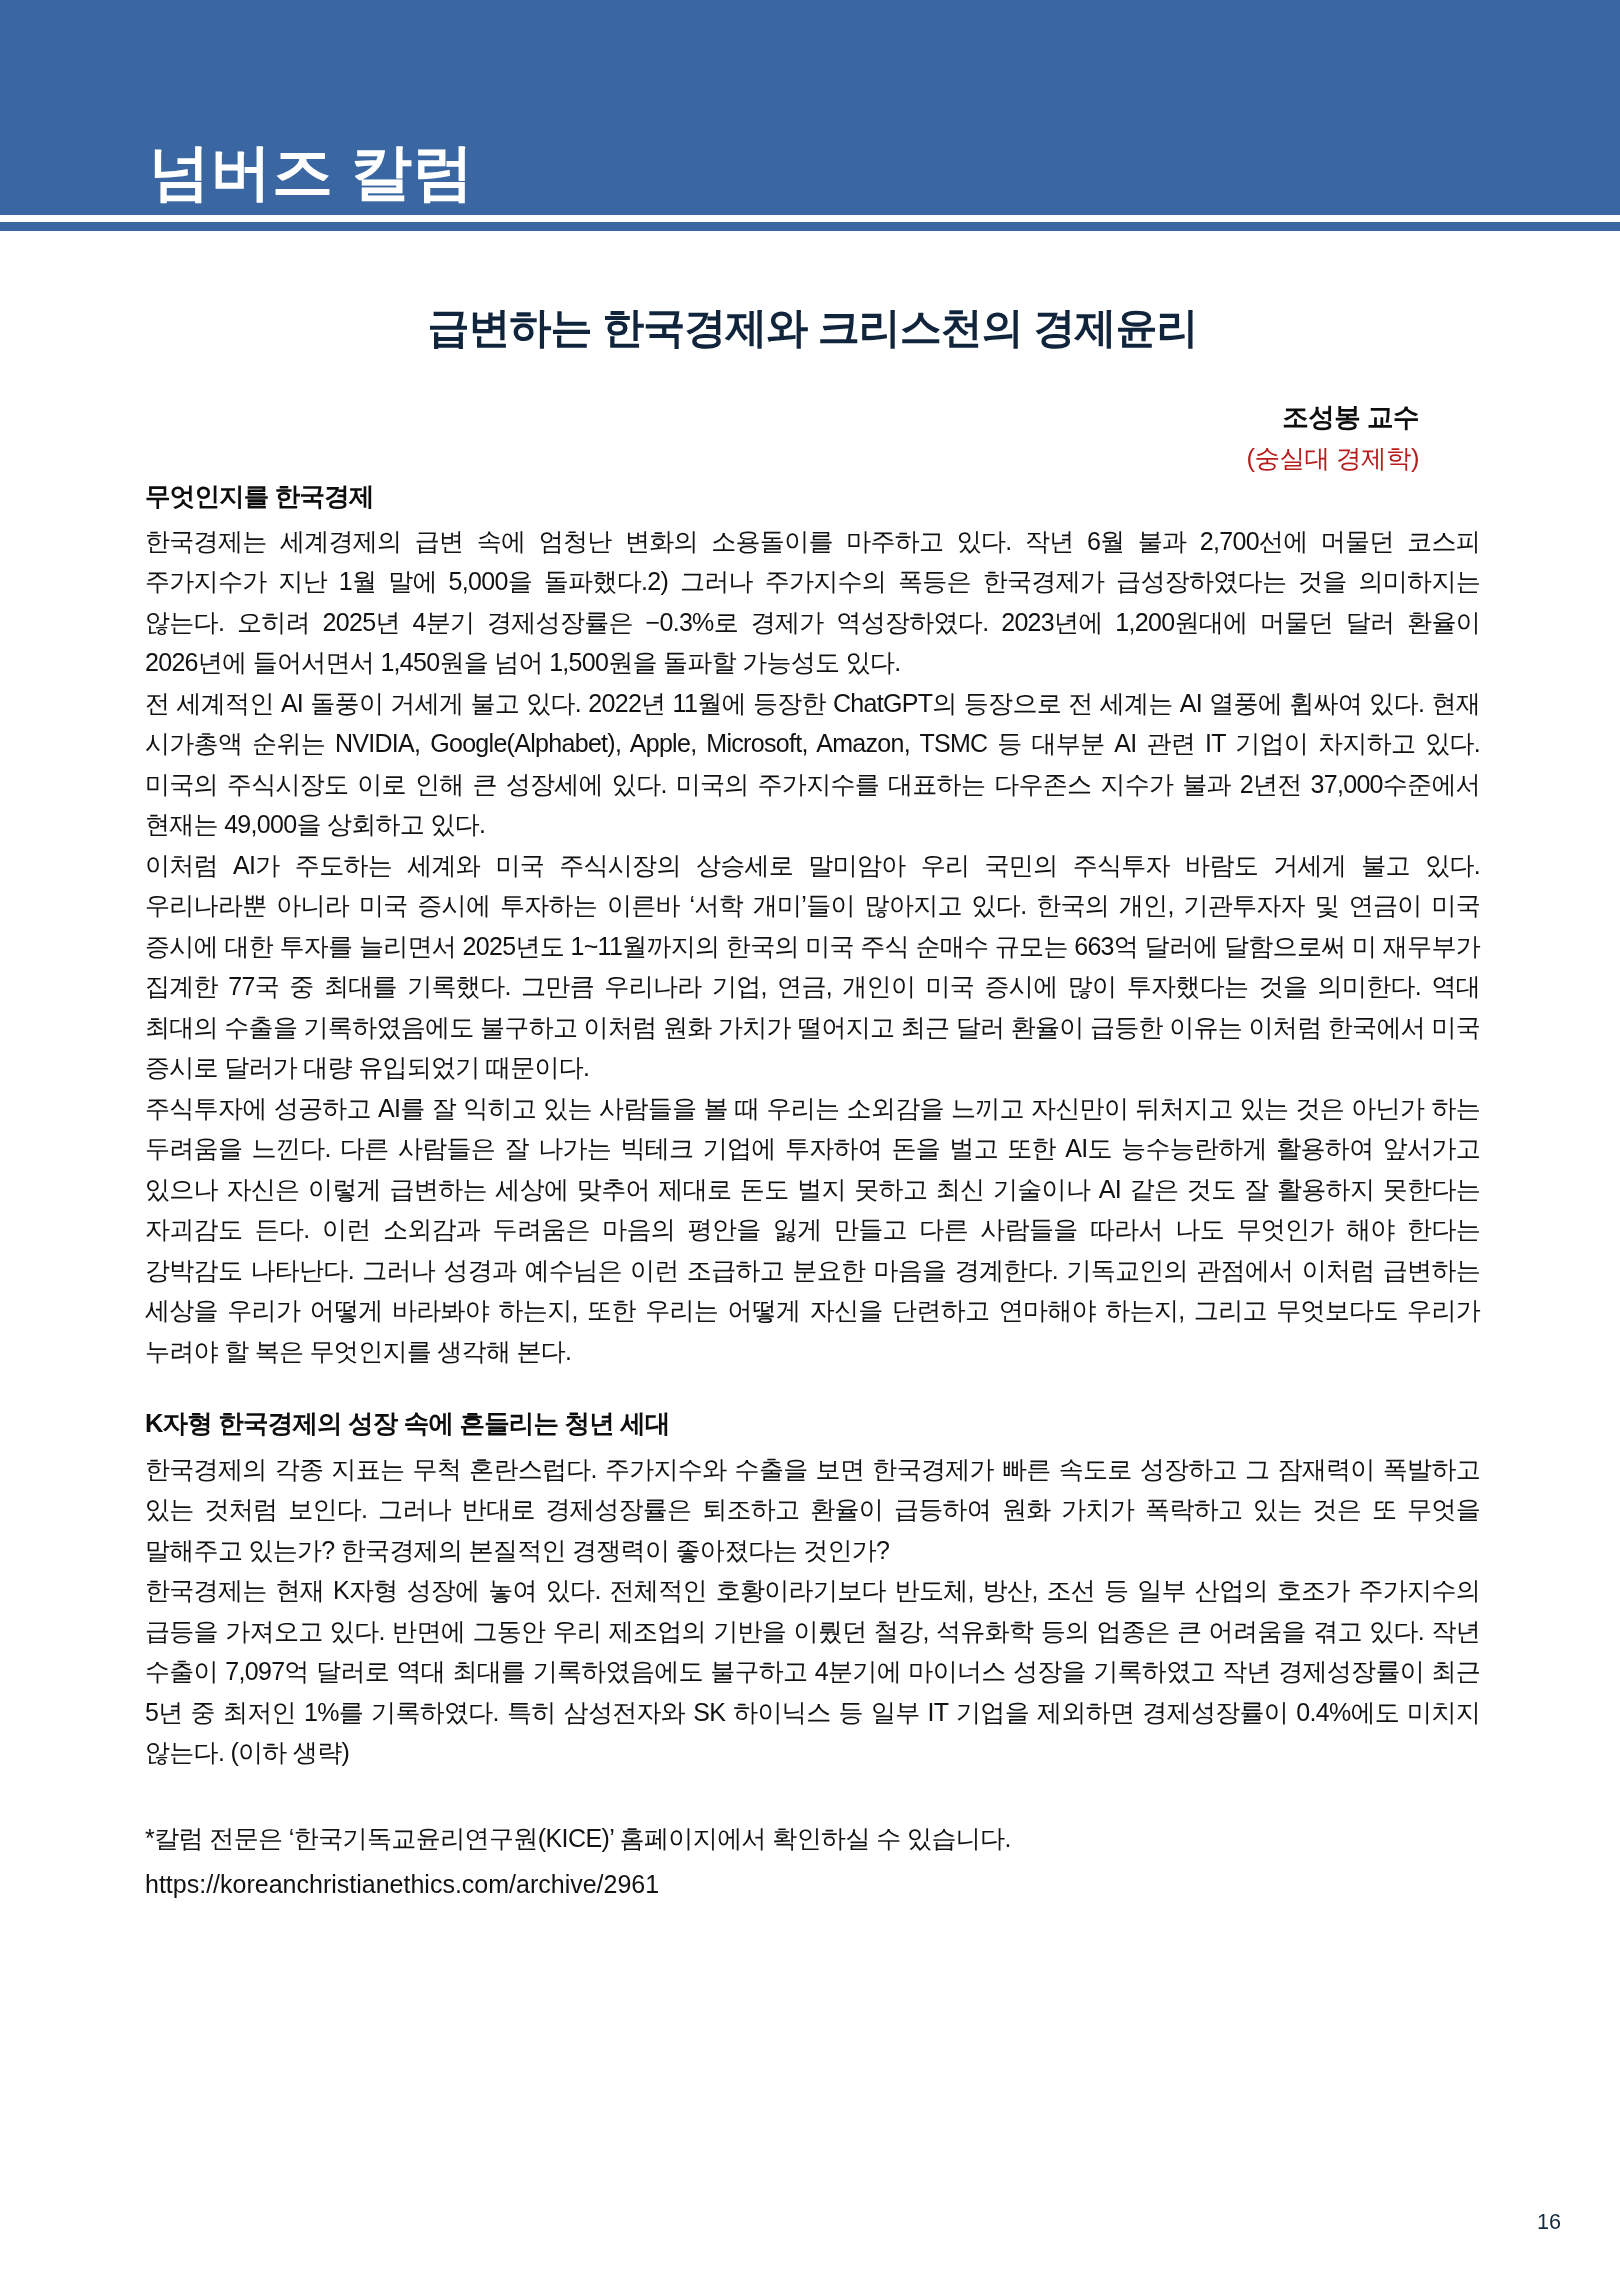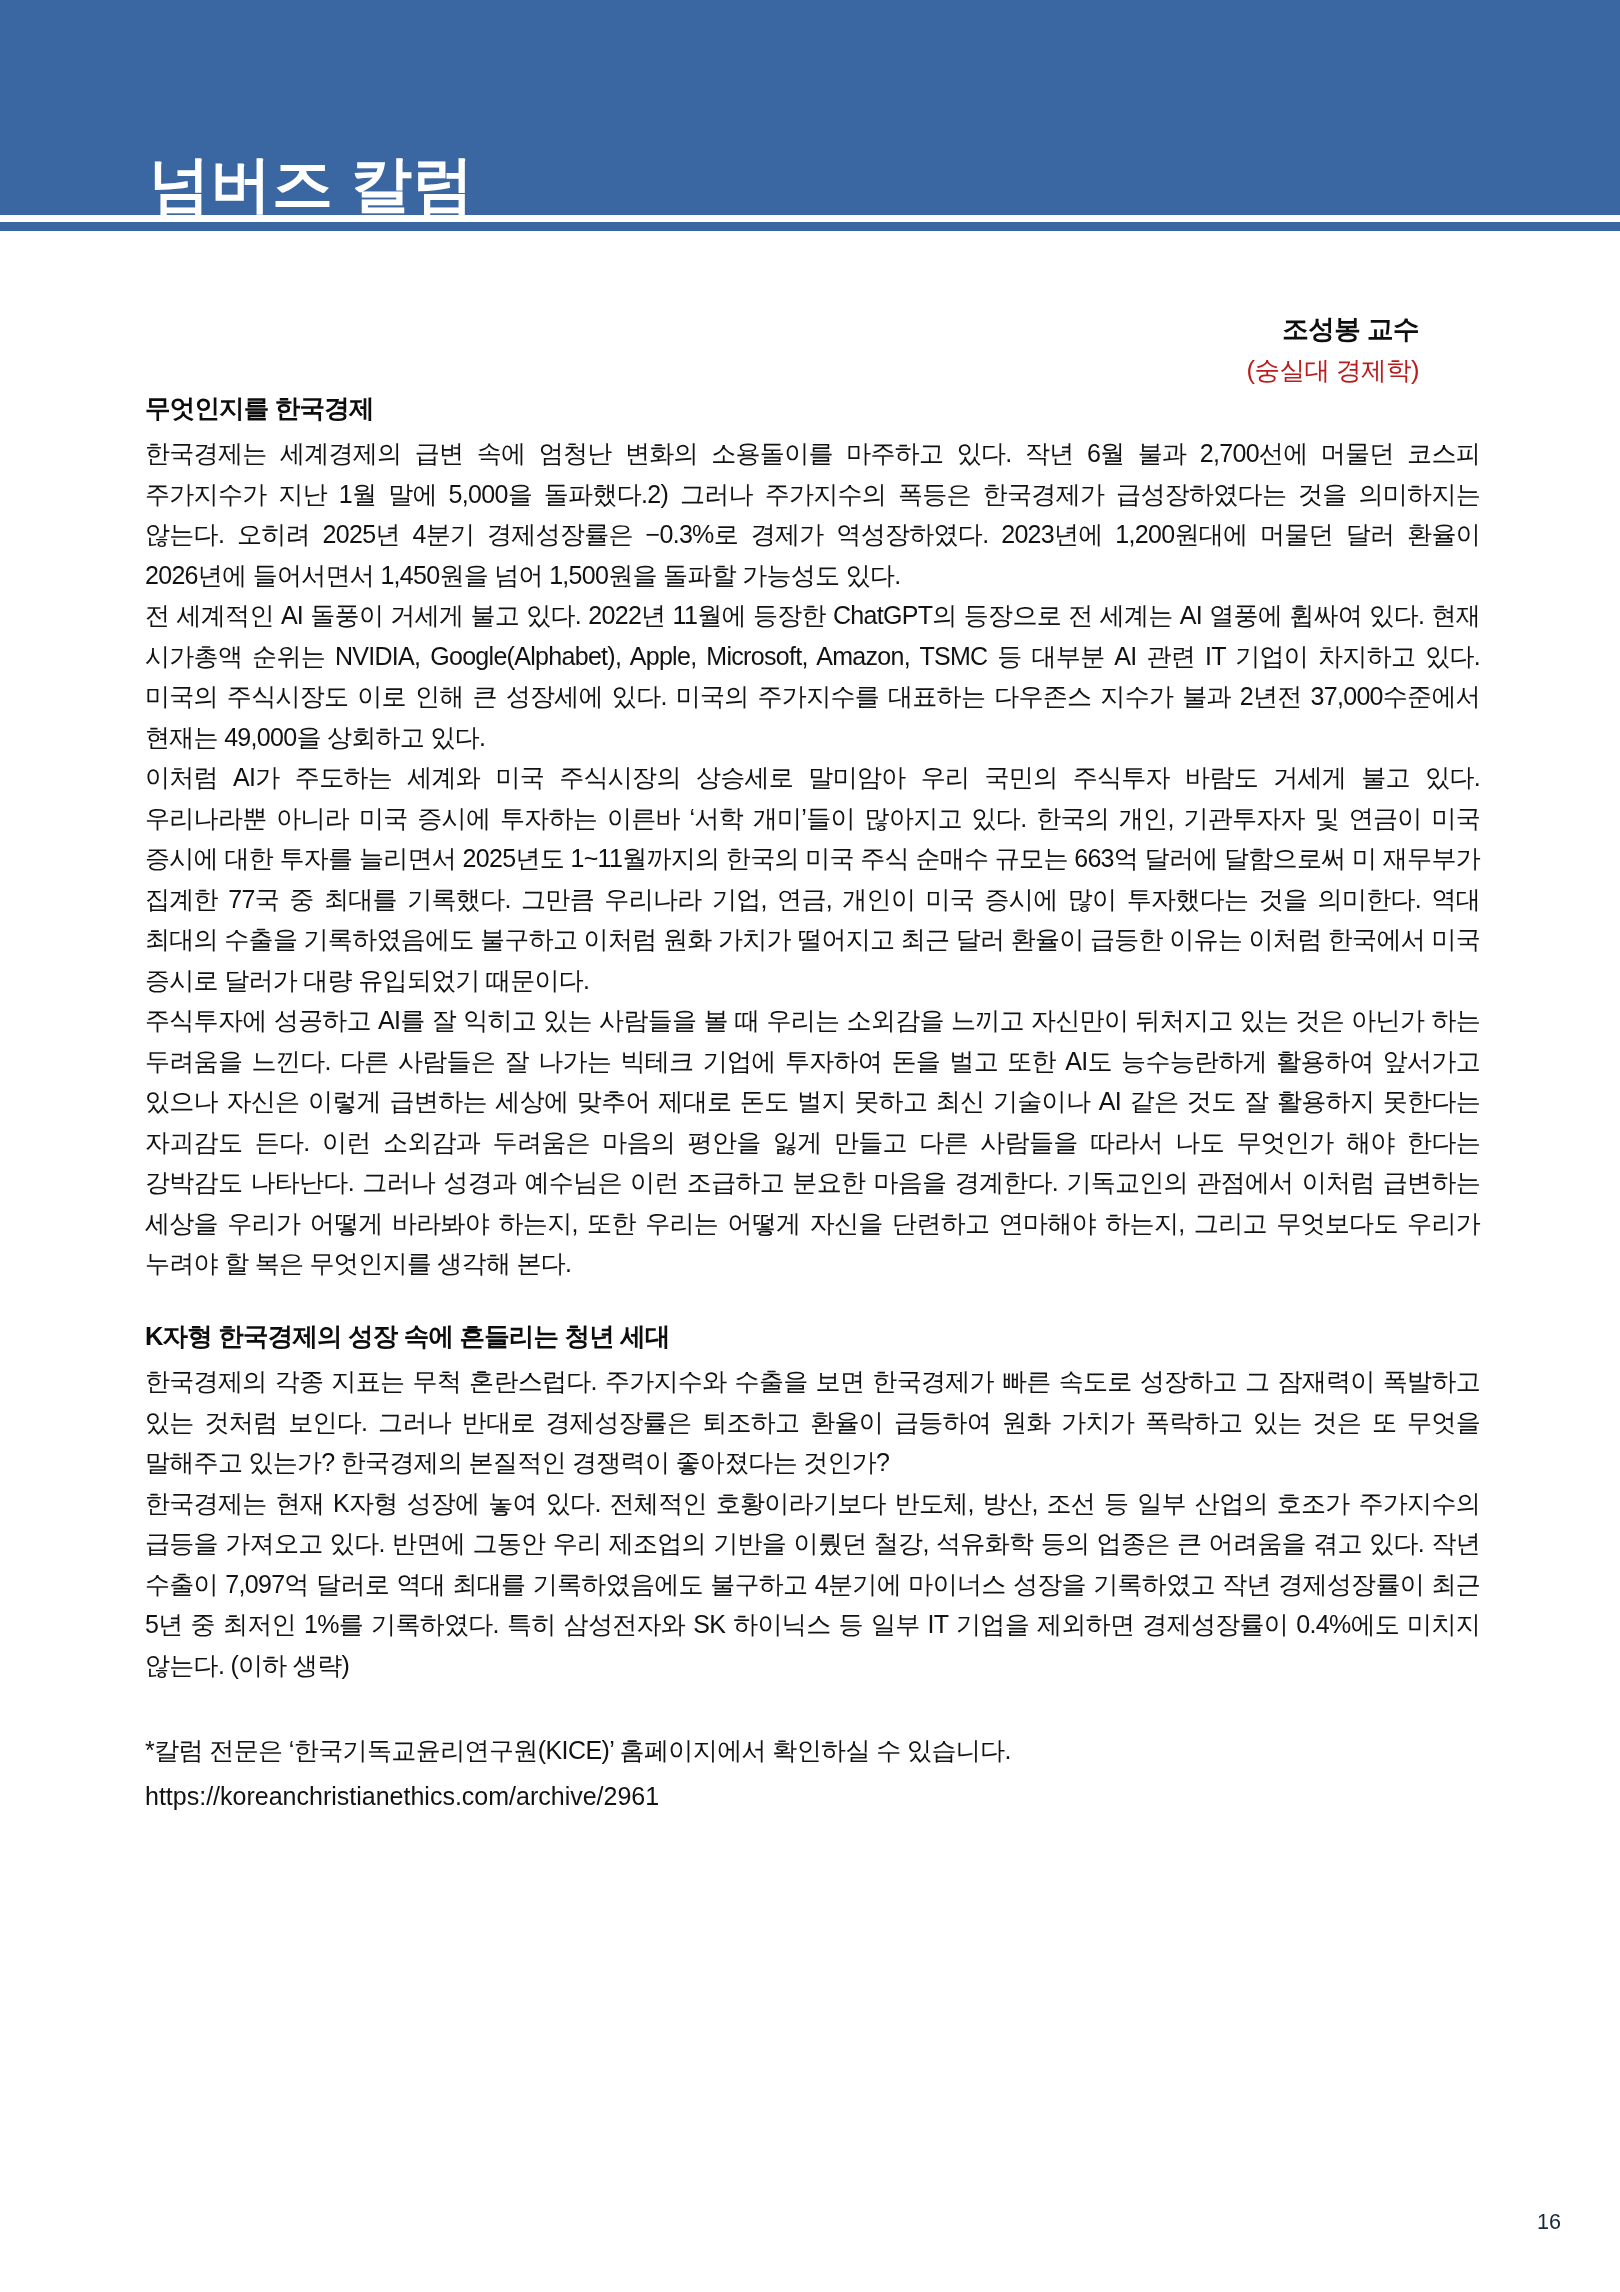--- a/index.html
+++ b/index.html
@@ -26,21 +26,21 @@
     position: absolute;
     left: 0;
     top: 0;
     width: 1620px;
     height: 215px;
     background: #3a67a2;
   }
   .banner-title {
     position: absolute;
     left: 149px;
-    bottom: 0;
+    bottom: 12px;
     font-size: 61px;
     line-height: 1;
     font-weight: 700;
     color: #ffffff;
     letter-spacing: 0.5px;
     white-space: nowrap;
   }
   .banner-rule {
     position: absolute;
     left: 0;
@@ -140,20 +140,21 @@
 
 <div class="page">
 
   <div class="banner">
     <div class="banner-title">넘버즈 칼럼</div>
   </div>
   <div class="banner-rule"></div>
 
   <div class="content">
 
+    <h1 class="doc-title">급변하는 한국경제와 크리스천의 경제윤리</h1>
 
     <div class="byline">
       <div class="byline-name">조성봉 교수</div>
       <div class="byline-affil">(숭실대 경제학)</div>
     </div>
 
     <div class="section">
       <div class="section-heading">무엇인지를 한국경제</div>
       <p class="body-text">한국경제는 세계경제의 급변 속에 엄청난 변화의 소용돌이를 마주하고 있다. 작년 6월 불과 2,700선에 머물던 코스피 주가지수가 지난 1월 말에 5,000을 돌파했다.2) 그러나 주가지수의 폭등은 한국경제가 급성장하였다는 것을 의미하지는 않는다. 오히려 2025년 4분기 경제성장률은 −0.3%로 경제가 역성장하였다. 2023년에 1,200원대에 머물던 달러 환율이 2026년에 들어서면서 1,450원을 넘어 1,500원을 돌파할 가능성도 있다.</p>
       <p class="body-text">전 세계적인 AI 돌풍이 거세게 불고 있다. 2022년 11월에 등장한 ChatGPT의 등장으로 전 세계는 AI 열풍에 휩싸여 있다. 현재 시가총액 순위는 NVIDIA, Google(Alphabet), Apple, Microsoft, Amazon, TSMC 등 대부분 AI 관련 IT 기업이 차지하고 있다. 미국의 주식시장도 이로 인해 큰 성장세에 있다. 미국의 주가지수를 대표하는 다우존스 지수가 불과 2년전 37,000수준에서 현재는 49,000을 상회하고 있다.</p>

